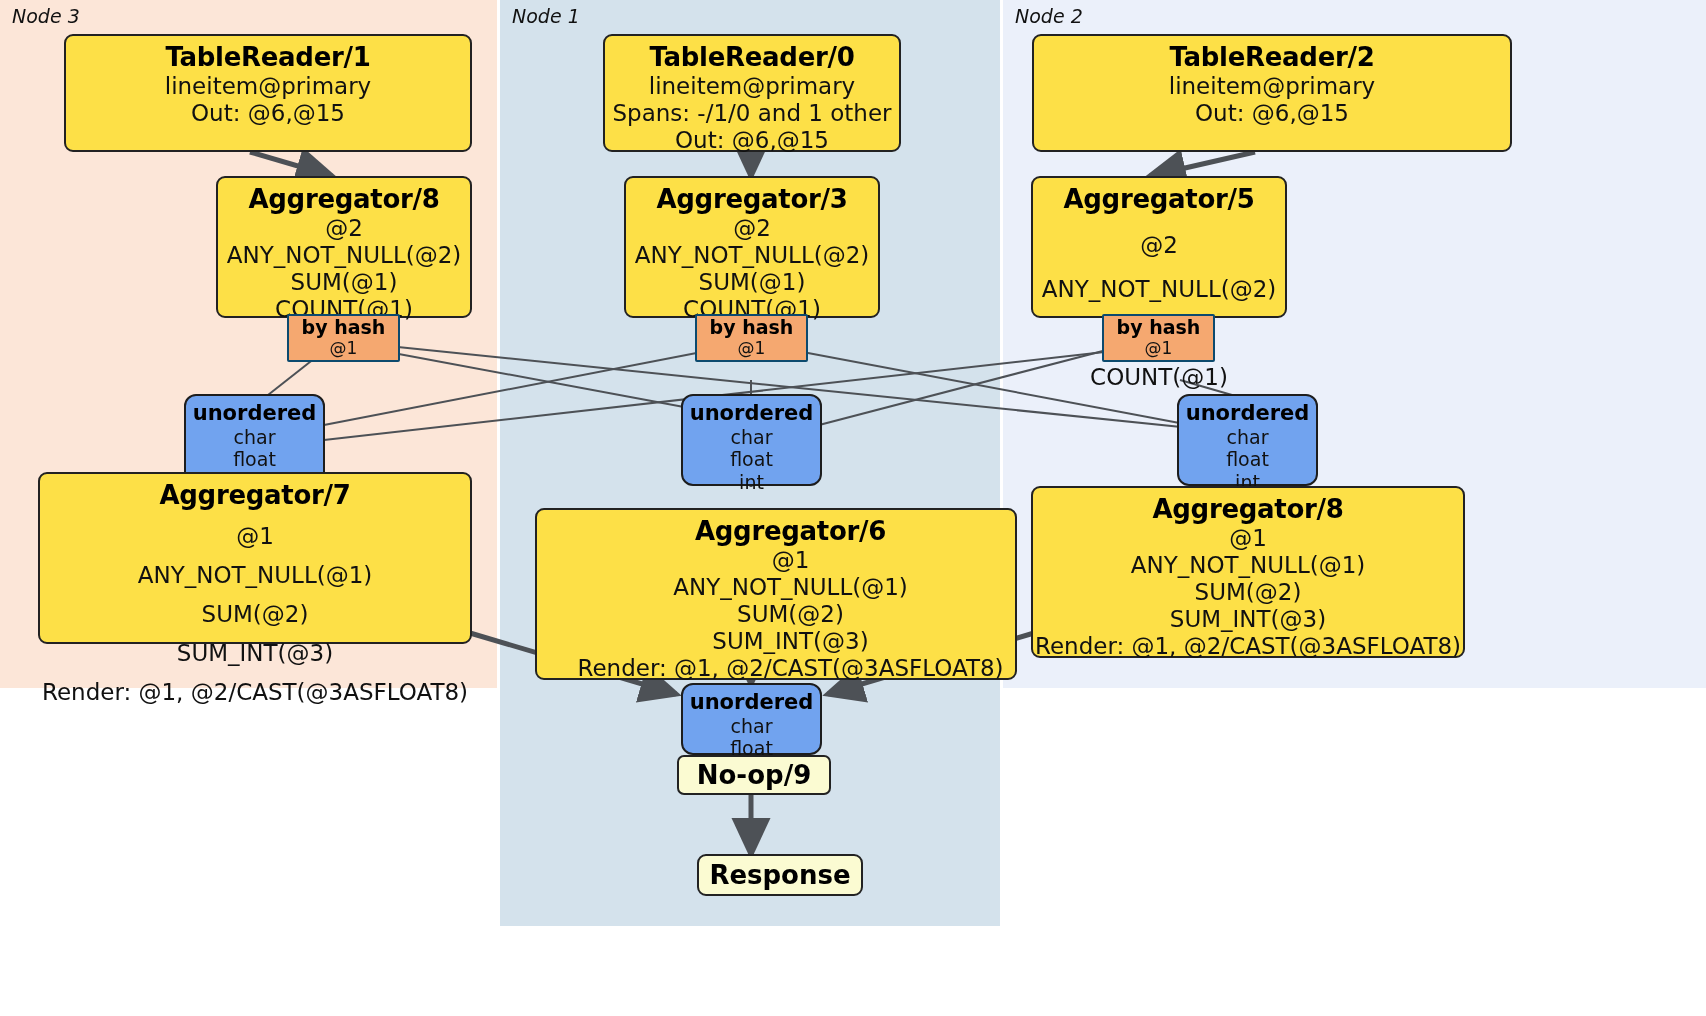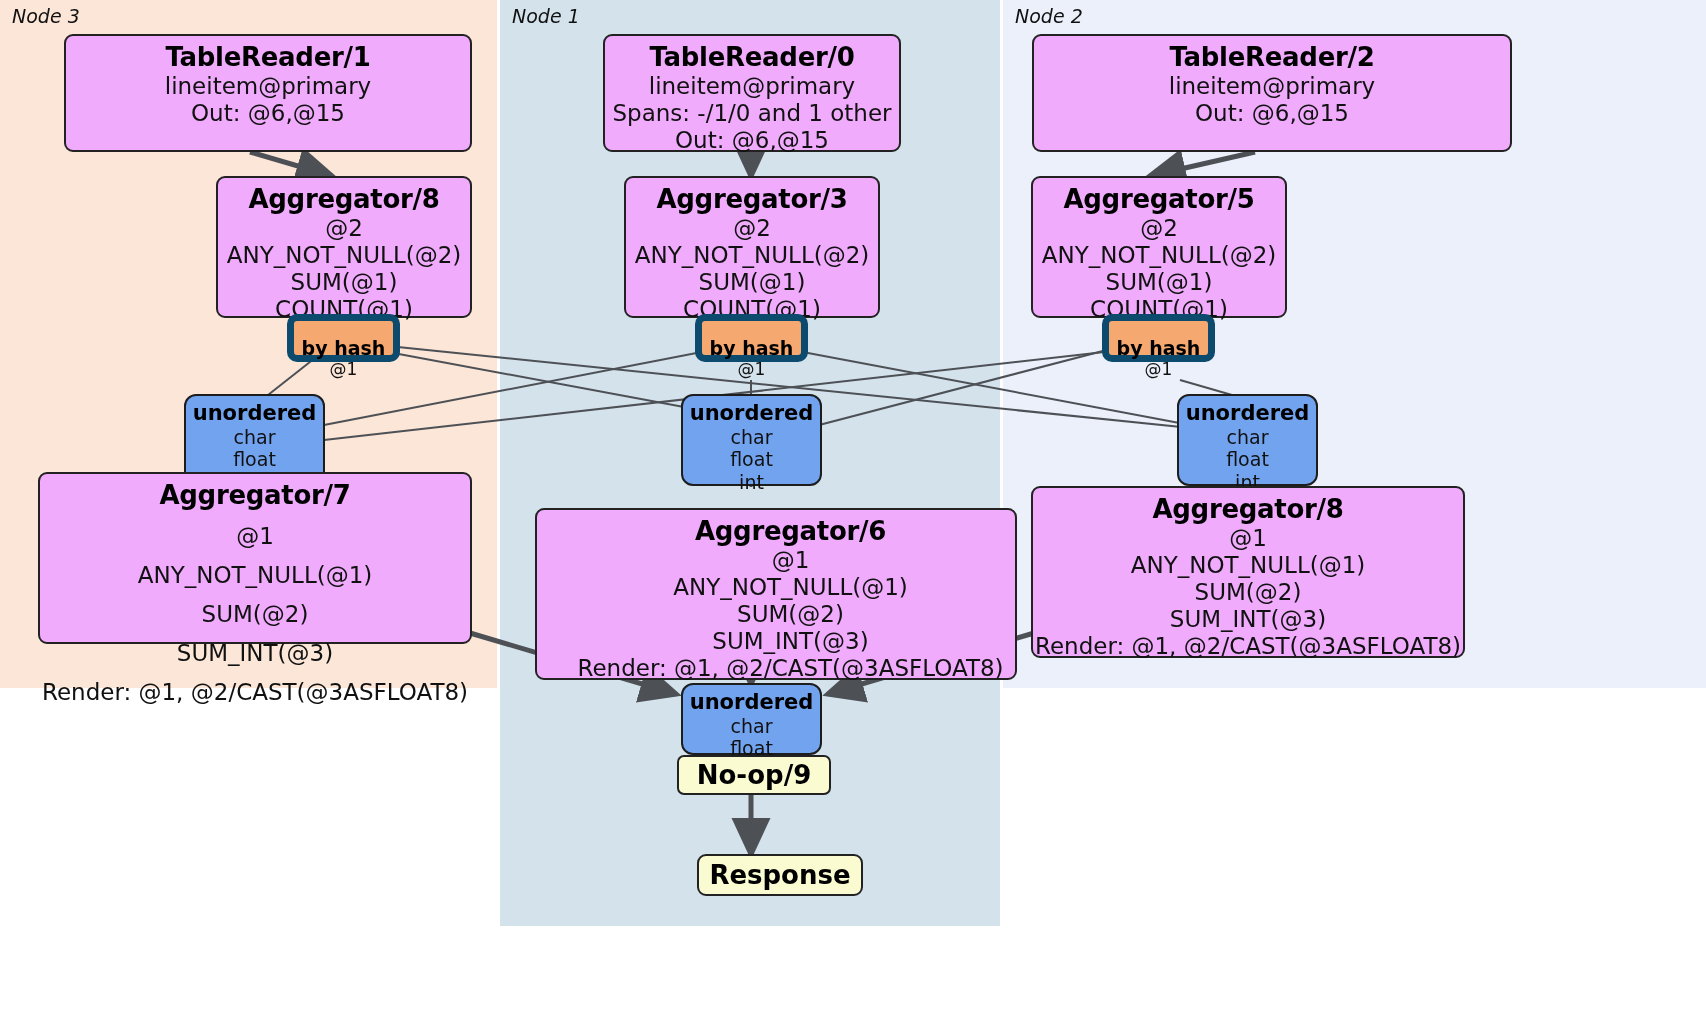--- a/index.html
+++ b/index.html
@@ -19,29 +19,29 @@
   
   #edges{position:absolute;left:0;top:0;width:1706px;height:1016px;overflow:visible;}
 
   
   .box{
     position:absolute;box-sizing:border-box;
     display:flex;flex-direction:column;align-items:center;justify-content:flex-start;
     text-align:center;line-height:1.18;
   }
   .proc{
-    background:#f0abfc;border:2px solid #222;border-radius:9px;
+    background:#fde047;border:2px solid #222;border-radius:9px;
     padding-top:6px;
   }
   .proc .title{font-weight:bold;font-size:26px;color:#000;letter-spacing:-0.3px;}
   .proc .line{font-size:23px;color:#111;}
 
   .router{
-    background:#f5a870;border:7px solid #0c4a6e;border-radius:10px;
-    padding-top:16px;
+    background:#f5a870;border:2px solid #0c4a6e;border-radius:2px;
+    padding-top:0;
   }
   .router .title{font-weight:bold;font-size:19px;color:#000;}
   .router .line{font-size:17px;color:#111;}
 
   .sync{
     background:#71a3ef;border:2px solid #1d1d1d;border-radius:12px;
     padding-top:5px;
   }
   .sync .title{font-weight:bold;font-size:21px;color:#000;}
   .sync .line{font-size:19px;color:#111;}
@@ -134,21 +134,21 @@
   </div>
 
   <div class="box proc" style="left:624px;top:176px;width:256px;height:142px;">
     <div class="title">Aggregator/3</div>
     <div class="line">@2</div>
     <div class="line">ANY_NOT_NULL(@2)</div>
     <div class="line">SUM(@1)</div>
     <div class="line">COUNT(@1)</div>
   </div>
 
-  <div class="box proc" style="left:1031px;top:176px;width:256px;height:142px;">
+  <div class="box proc" style="left:1031px;top:176px;width:256px;height:142px;gap:17px;">
     <div class="title">Aggregator/5</div>
     <div class="line">@2</div>
     <div class="line">ANY_NOT_NULL(@2)</div>
     <div class="line">SUM(@1)</div>
     <div class="line">COUNT(@1)</div>
   </div>
 
   <div class="box router" style="left:287px;top:314px;width:113px;height:48px;">
     <div class="title">by hash</div>
     <div class="line">@1</div>

